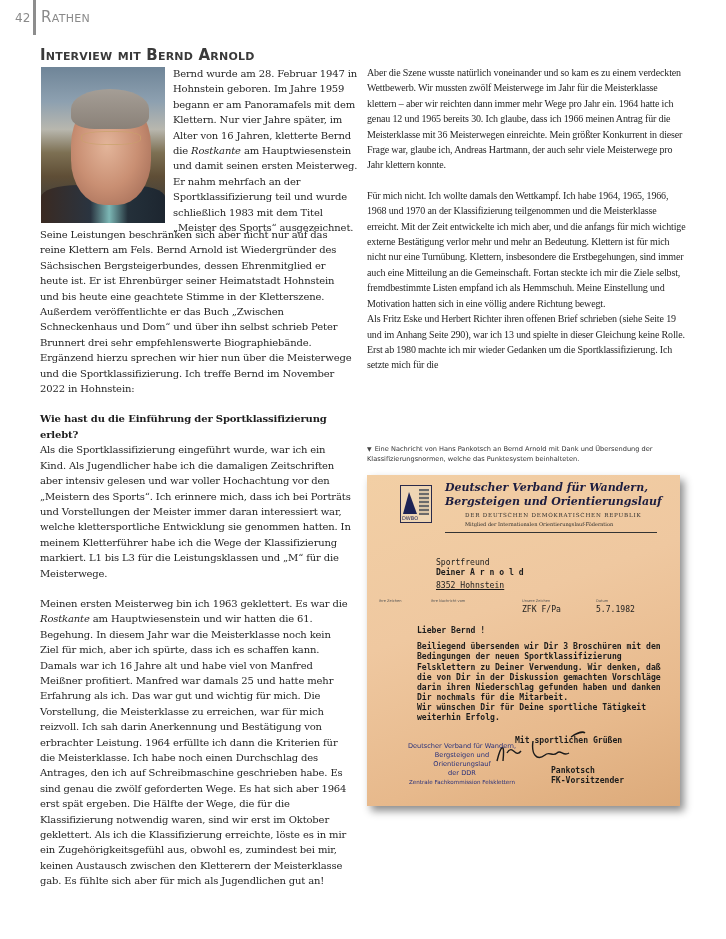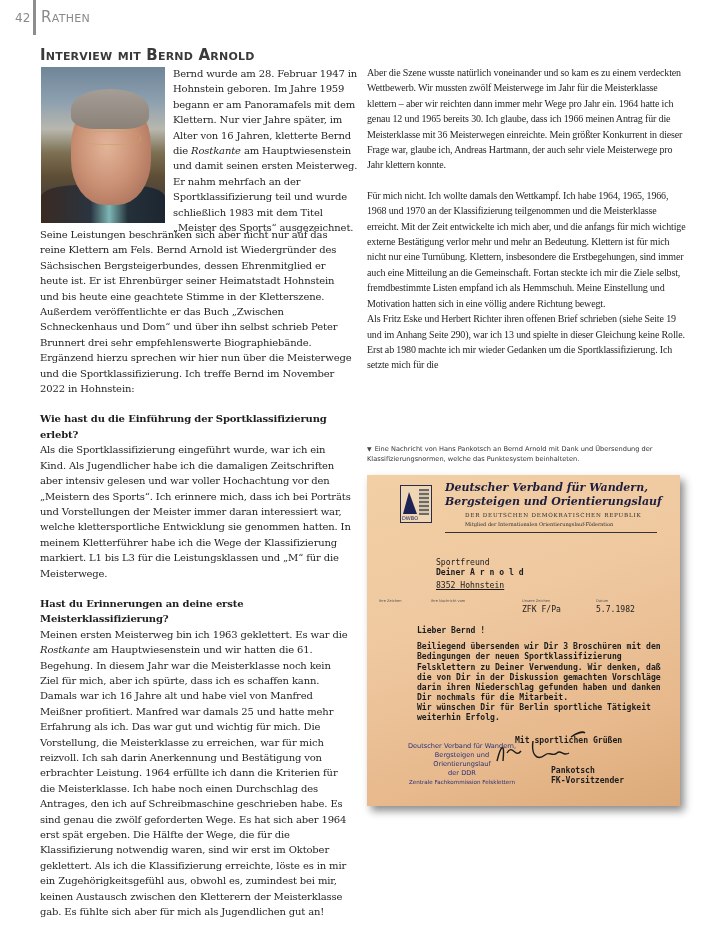--- a/index.html
+++ b/index.html
@@ -86,21 +86,20 @@
 <div class="col-text intro-wrap">
   <p><span>Bernd wurde am 28. Februar 1947 in Hohnstein geboren. Im Jahre 1959 begann er am Panoramafels mit dem Klettern. Nur vier Jahre später, im Alter von 16 Jahren, kletterte Bernd die </span><em>Rostkante</em><span> am Hauptwiesenstein und damit seinen ersten Meisterweg. Er nahm mehrfach an der Sportklassifizierung teil und wurde schließlich 1983 mit dem Titel „Meister des Sports“ ausgezeichnet.</span></p>
 </div>
 
 <div class="col-text left-col">
   <p>Seine Leistungen beschränken sich aber nicht nur auf das reine Klettern am Fels. Bernd Arnold ist Wiedergründer des Sächsischen Bergsteigerbundes, dessen Ehrenmitglied er heute ist. Er ist Ehrenbürger seiner Heimatstadt Hohnstein und bis heute eine geachtete Stimme in der Kletterszene. Außerdem veröffentlichte er das Buch „Zwischen Schneckenhaus und Dom“ und über ihn selbst schrieb Peter Brunnert drei sehr empfehlenswerte Biographiebände. Ergänzend hierzu sprechen wir hier nun über die Meisterwege und die Sportklassifizierung. Ich treffe Bernd im November 2022 in Hohnstein:</p>
   <div class="gap"></div>
   <p class="q">Wie hast du die Einführung der Sportklassifizierung erlebt?</p>
   <p>Als die Sportklassifizierung eingeführt wurde, war ich ein Kind. Als Jugendlicher habe ich die damaligen Zeitschriften aber intensiv gelesen und war voller Hochachtung vor den „Meistern des Sports“. Ich erinnere mich, dass ich bei Porträts und Vorstellungen der Meister immer daran interessiert war, welche klettersportliche Entwicklung sie genommen hatten. In meinem Kletterführer habe ich die Wege der Klassifizierung markiert. L1 bis L3 für die Leistungsklassen und „M“ für die Meisterwege.</p>
   <div class="gap"></div>
-  <p class="q">Hast du Erinnerungen an deine erste Meisterklassifizierung?</p>
   <p><span>Meinen ersten Meisterweg bin ich 1963 geklettert. Es war die </span><em>Rostkante</em><span> am Hauptwiesenstein und wir hatten die 61. Begehung. In diesem Jahr war die Meisterklasse noch kein Ziel für mich, aber ich spürte, dass ich es schaffen kann. Damals war ich 16 Jahre alt und habe viel von Manfred Meißner profitiert. Manfred war damals 25 und hatte mehr Erfahrung als ich. Das war gut und wichtig für mich. Die Vorstellung, die Meisterklasse zu erreichen, war für mich reizvoll. Ich sah darin Anerkennung und Bestätigung von erbrachter Leistung. 1964 erfüllte ich dann die Kriterien für die Meisterklasse. Ich habe noch einen Durchschlag des Antrages, den ich auf Schreibmaschine geschrieben habe. Es sind genau die zwölf geforderten Wege. Es hat sich aber 1964 erst spät ergeben. Die Hälfte der Wege, die für die Klassifizierung notwendig waren, sind wir erst im Oktober geklettert. Als ich die Klassifizierung erreichte, löste es in mir ein Zugehörigkeitsgefühl aus, obwohl es, zumindest bei mir, keinen Austausch zwischen den Kletterern der Meisterklasse gab. Es fühlte sich aber für mich als Jugendlichen gut an!</span></p>
   <div class="gap"></div>
 
 </div>
 
 <div class="col-text right-col">
   <p>Aber die Szene wusste natürlich voneinander und so kam es zu einem verdeckten Wettbewerb. Wir mussten zwölf Meisterwege im Jahr für die Meisterklasse klettern – aber wir reichten dann immer mehr Wege pro Jahr ein. 1964 hatte ich genau 12 und 1965 bereits 30. Ich glaube, dass ich 1966 meinen Antrag für die Meisterklasse mit 36 Meisterwegen einreichte. Mein größter Konkurrent in dieser Frage war, glaube ich, Andreas Hartmann, der auch sehr viele Meisterwege pro Jahr klettern konnte.</p>
   <div class="gap"></div>
   <p>Für mich nicht. Ich wollte damals den Wettkampf. Ich habe 1964, 1965, 1966, 1968 und 1970 an der Klassifizierung teilgenommen und die Meisterklasse erreicht. Mit der Zeit entwickelte ich mich aber, und die anfangs für mich wichtige externe Bestätigung verlor mehr und mehr an Bedeutung. Klettern ist für mich nicht nur eine Turnübung. Klettern, insbesondere die Erstbegehungen, sind immer auch eine Mitteilung an die Gemeinschaft. Fortan steckte ich mir die Ziele selbst, fremdbestimmte Listen empfand ich als Hemmschuh. Meine Einstellung und Motivation hatten sich in eine völlig andere Richtung bewegt.</p>
   <p>Als Fritz Eske und Herbert Richter ihren offenen Brief schrieben (siehe Seite 19 und im Anhang Seite 290), war ich 13 und spielte in dieser Gleichung keine Rolle. Erst ab 1980 machte ich mir wieder Gedanken um die Sportklassifizierung. Ich setzte mich für die</p>
@@ -134,21 +133,21 @@
     <span style="left:0">Ihre Zeichen</span>
     <span style="left:52px">Ihre Nachricht vom</span>
     <span style="left:143px">Unsere Zeichen</span>
     <span style="left:217px">Datum</span>
   </div>
   <div class="tw ref-vals" style="left:155px">ZFK F/Pa</div>
   <div class="tw ref-vals" style="left:229px">5.7.1982</div>
 
   <div class="tw salute" style="font-weight:bold">Lieber Bernd !</div>
   <div class="tw body1" style="font-weight:bold">Beiliegend übersenden wir Dir 3 Broschüren mit den Bedingungen der neuen Sportklassifizierung Felsklettern zu Deiner Verwendung. Wir denken, daß die von Dir in der Diskussion gemachten Vorschläge darin ihren Niederschlag gefunden haben und danken Dir nochmals für die Mitarbeit.</div>
-  <div class="tw body2" style="font-weight:bold">Wir wünschen Dir für Berlin sportliche Tätigkeit weiterhin Erfolg.</div>
+  <div class="tw body2" style="font-weight:bold">Wir wünschen Dir für Deine sportliche Tätigkeit weiterhin Erfolg.</div>
 
   <div class="tw closing" style="font-weight:bold">Mit sportlichen Grüßen</div>
   <svg class="sig" viewBox="0 0 100 36">
     <path d="M10 30 C14 14 18 10 16 30 M20 22 C26 12 28 28 34 20 M46 10 C44 24 50 30 58 24 C62 20 66 26 70 22 C74 18 76 26 82 22 M84 6 C90 2 96 0 98 2" stroke="#1a1a1a" stroke-width="1.4" fill="none"></path>
   </svg>
   <div class="stamp">
     <div>Deutscher Verband für Wandern,</div>
     <div>Bergsteigen und Orientierungslauf</div>
     <div>der DDR</div>
     <div style="font-size:5.6px">Zentrale Fachkommission Felsklettern</div>

